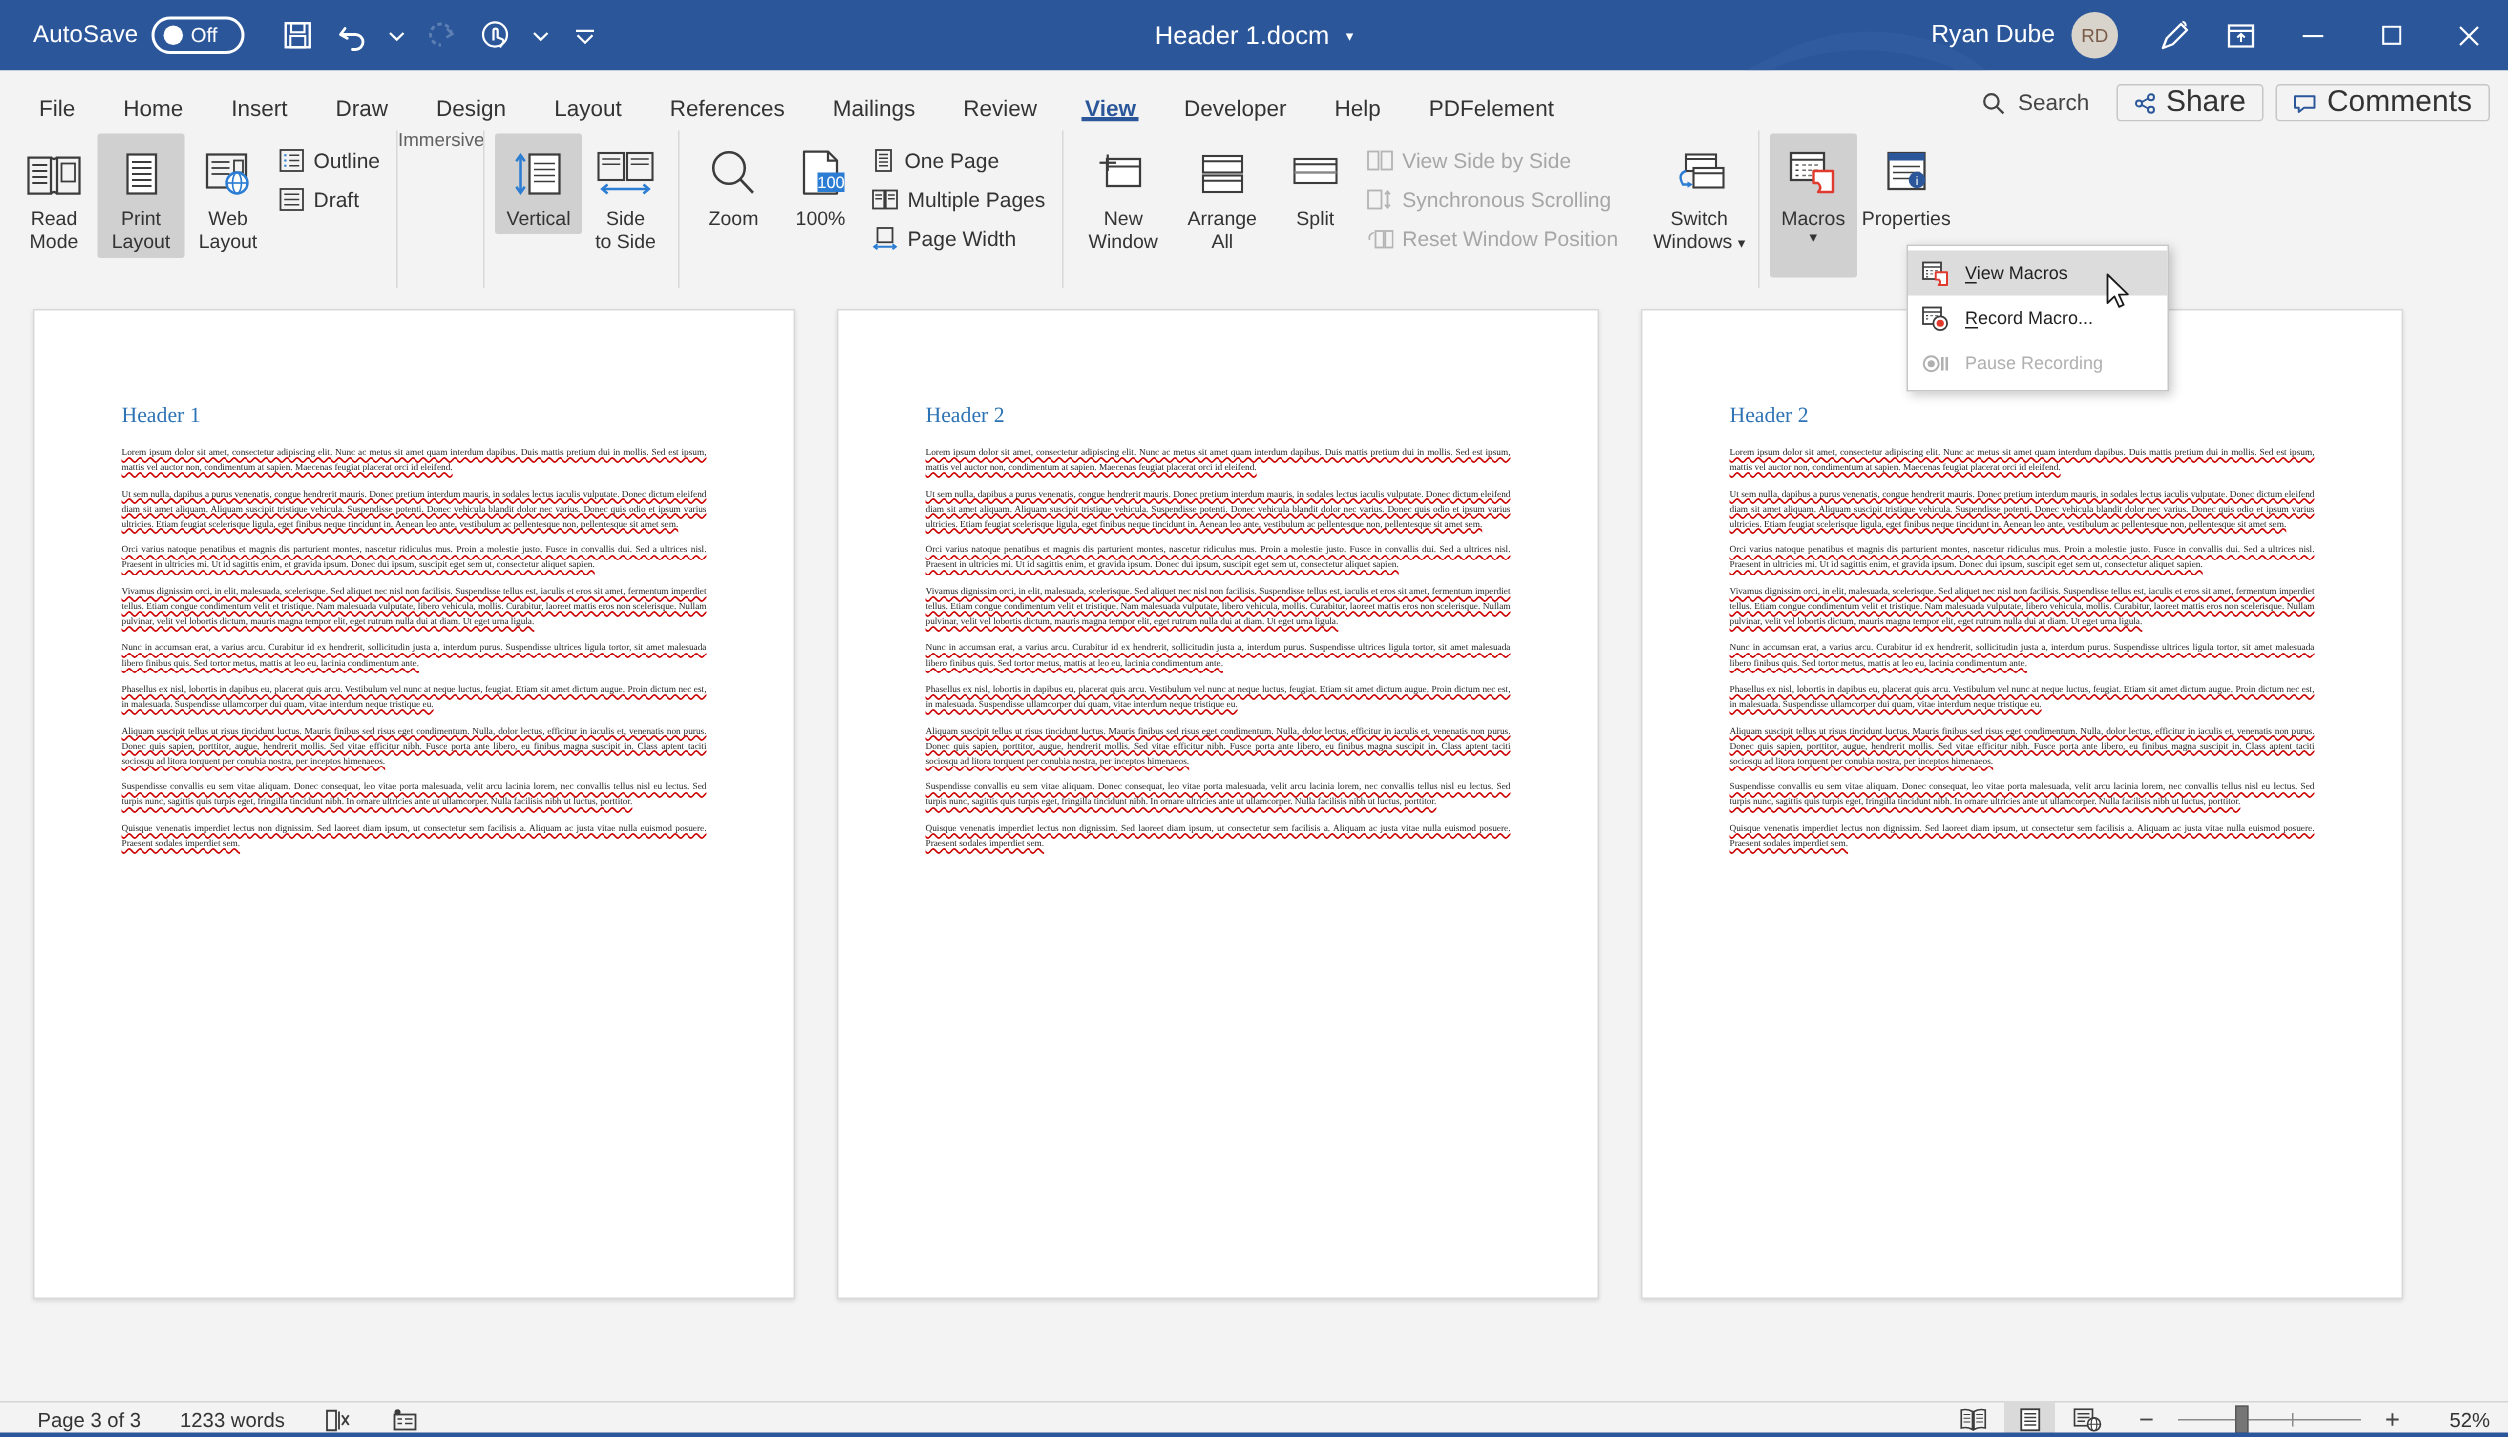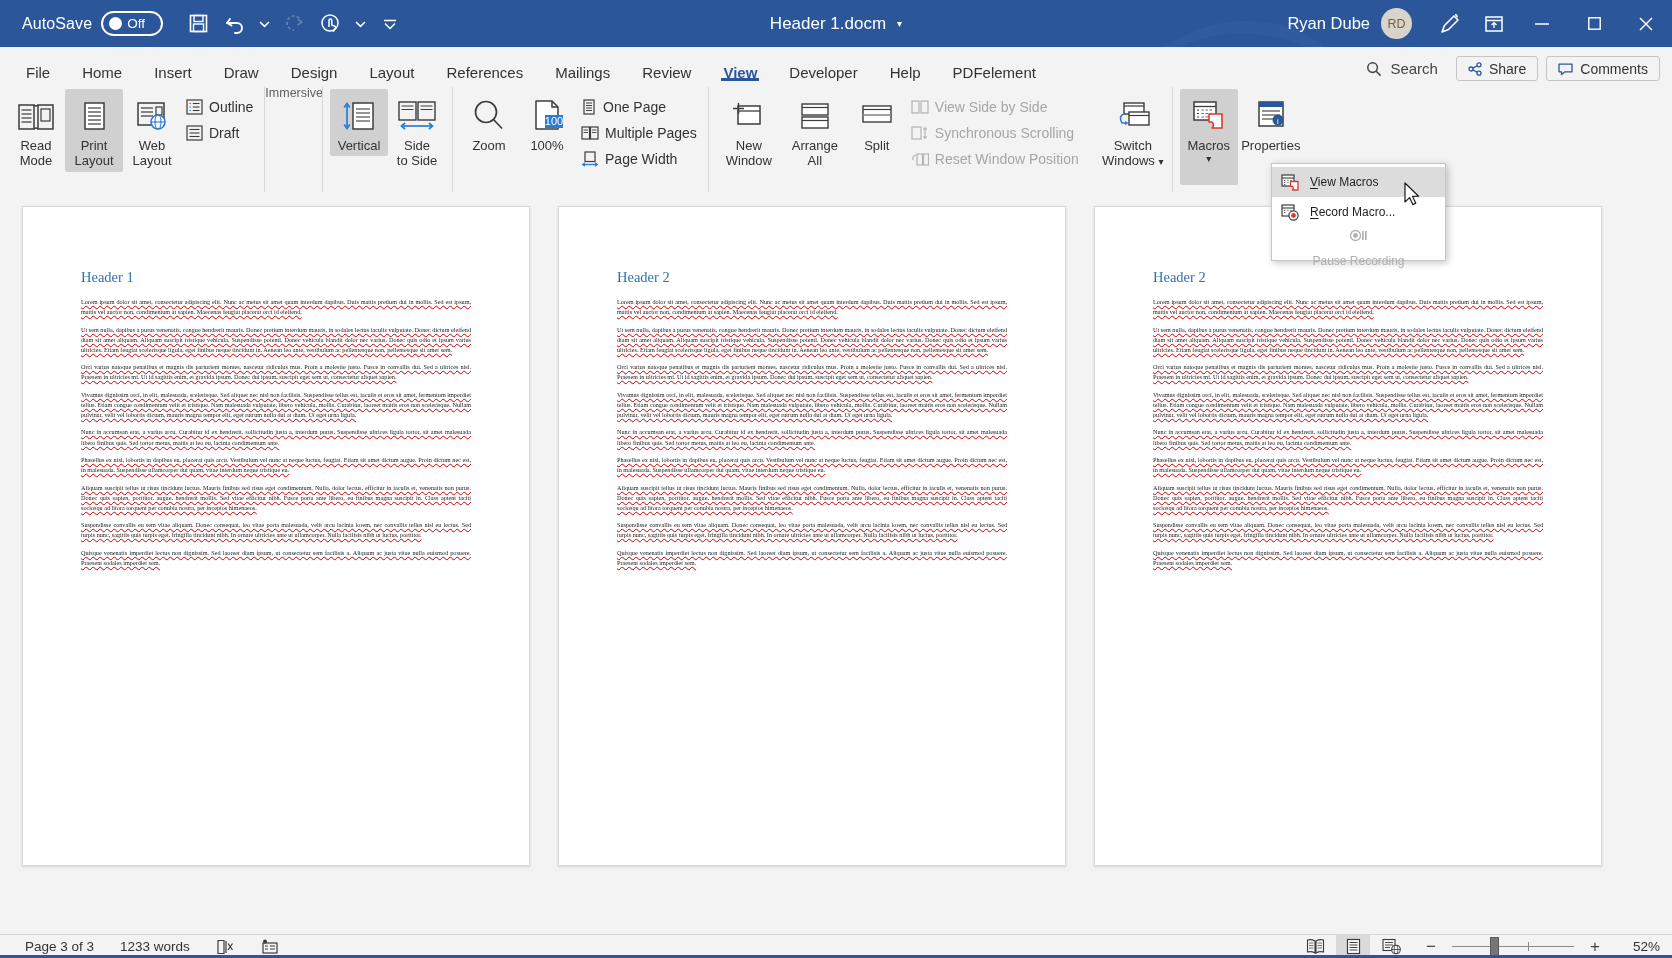--- a/index.html
+++ b/index.html
@@ -92,21 +92,21 @@
     margin-left: auto; display: flex; align-items: center;
     gap: 8px; padding-right: 12px;
   }
   .search-box {
     display: flex; align-items: center; gap: 8px;
     font-size: 15px; color: #444; padding: 0 10px;
   }
   .ghost-btn {
     display: flex; align-items: center; gap: 7px;
     border: 1px solid #c8c6c4; border-radius: 3px;
-    height: 25px; padding: 0 11px; font-size: 14px; color: #333;
+    height: 25px; padding: 0 11px; font-size: 20px; color: #333;
     background: #f3f3f3;
   }
 
   
   .ribbon {
     height: 145px; background: #f3f3f3;
     border-bottom: 1px solid #d4d4d4;
     display: flex; align-items: stretch; position: relative;
   }
   .group {
@@ -156,21 +156,21 @@
     position: absolute; top: 163px; left: 1271px; width: 175px;
     background: #ffffff; border: 1px solid #c6c6c6;
     box-shadow: 2px 2px 7px rgba(0,0,0,.22);
     padding: 3px 0; z-index: 40;
   }
   .menu-item {
     display: flex; align-items: center; gap: 10px;
     height: 30px; padding: 0 9px; font-size: 12px; color: #1f1f1f;
   }
   .menu-item.hover { background: #dcdcdc; }
-  .menu-item.disabled { color: #b0b0b0; flex-direction: column; }
+  .menu-item.disabled { color: #b0b0b0; }
   .menu-item .mico { width: 19px; display: flex; justify-content: center; flex: none; }
   .menu-item u { text-underline-offset: 2px; }
 
   .cursor-arrow { position: absolute; left: 1404px; top: 182px; z-index: 60; }
 
   
   .docarea {
     position: absolute; top: 192px; left: 0; right: 0; bottom: 40px;
     background: #f3f3f3; display: flex; justify-content: flex-start;
     align-items: flex-start; gap: 28px; padding: 14px 0 0 22px;

